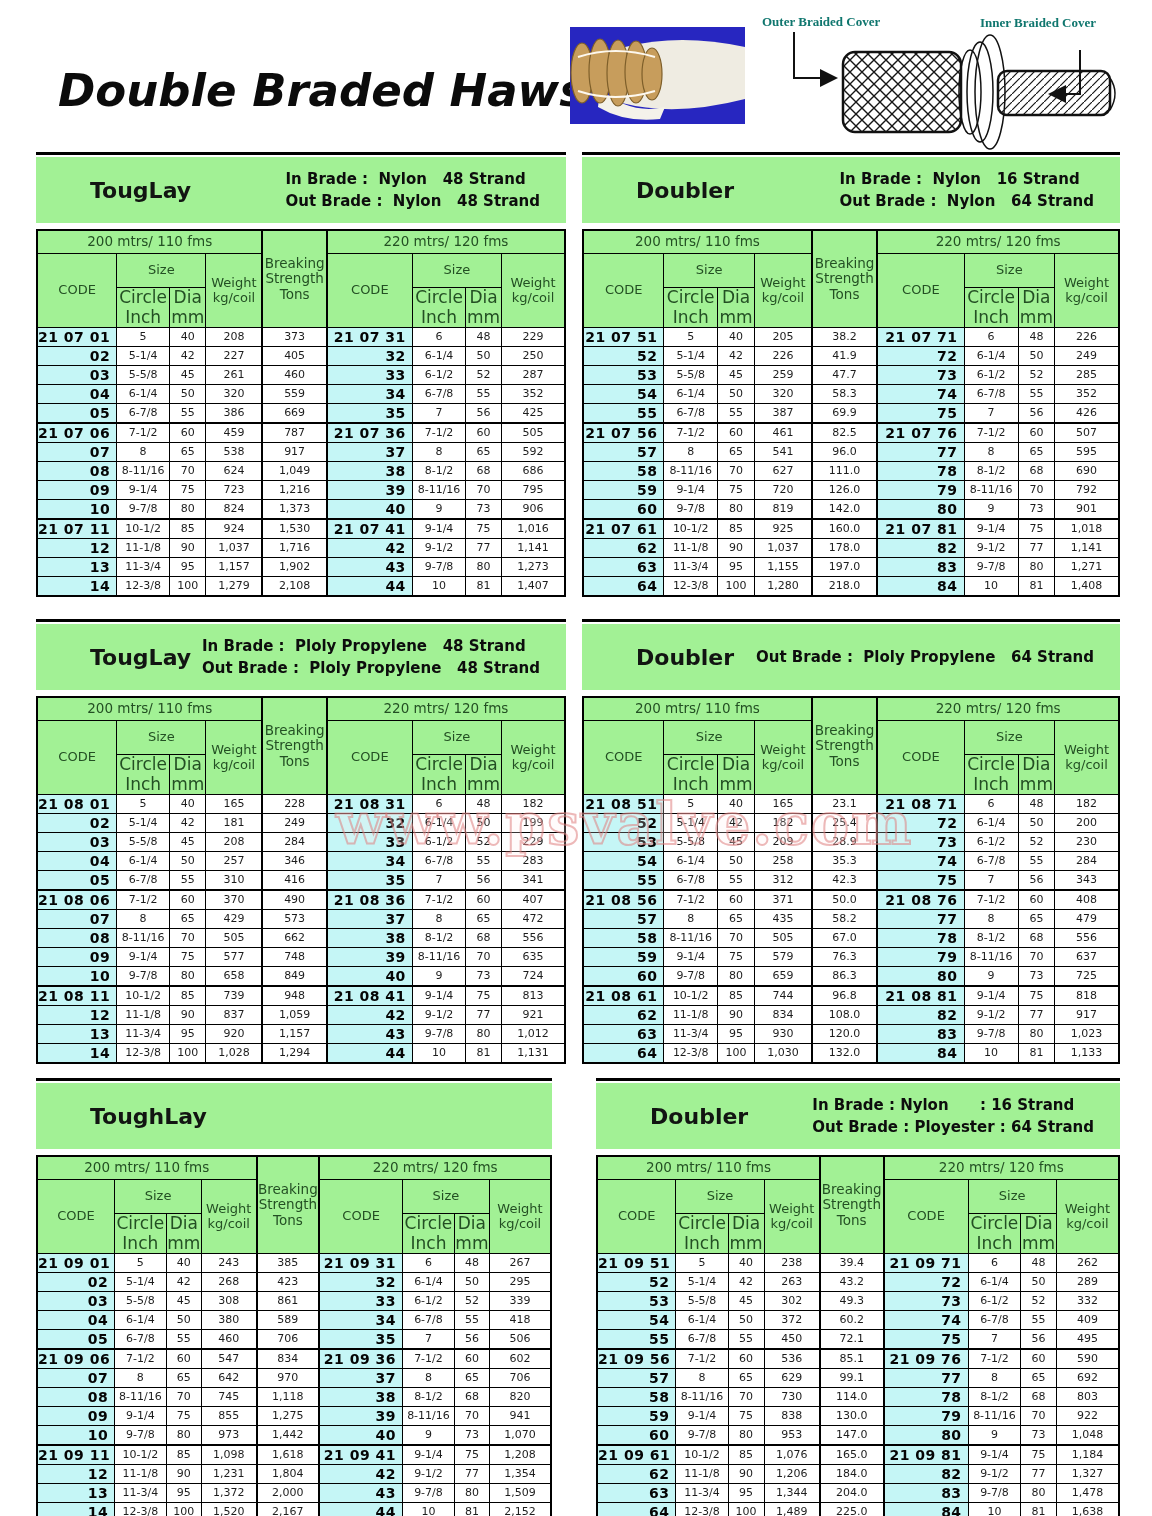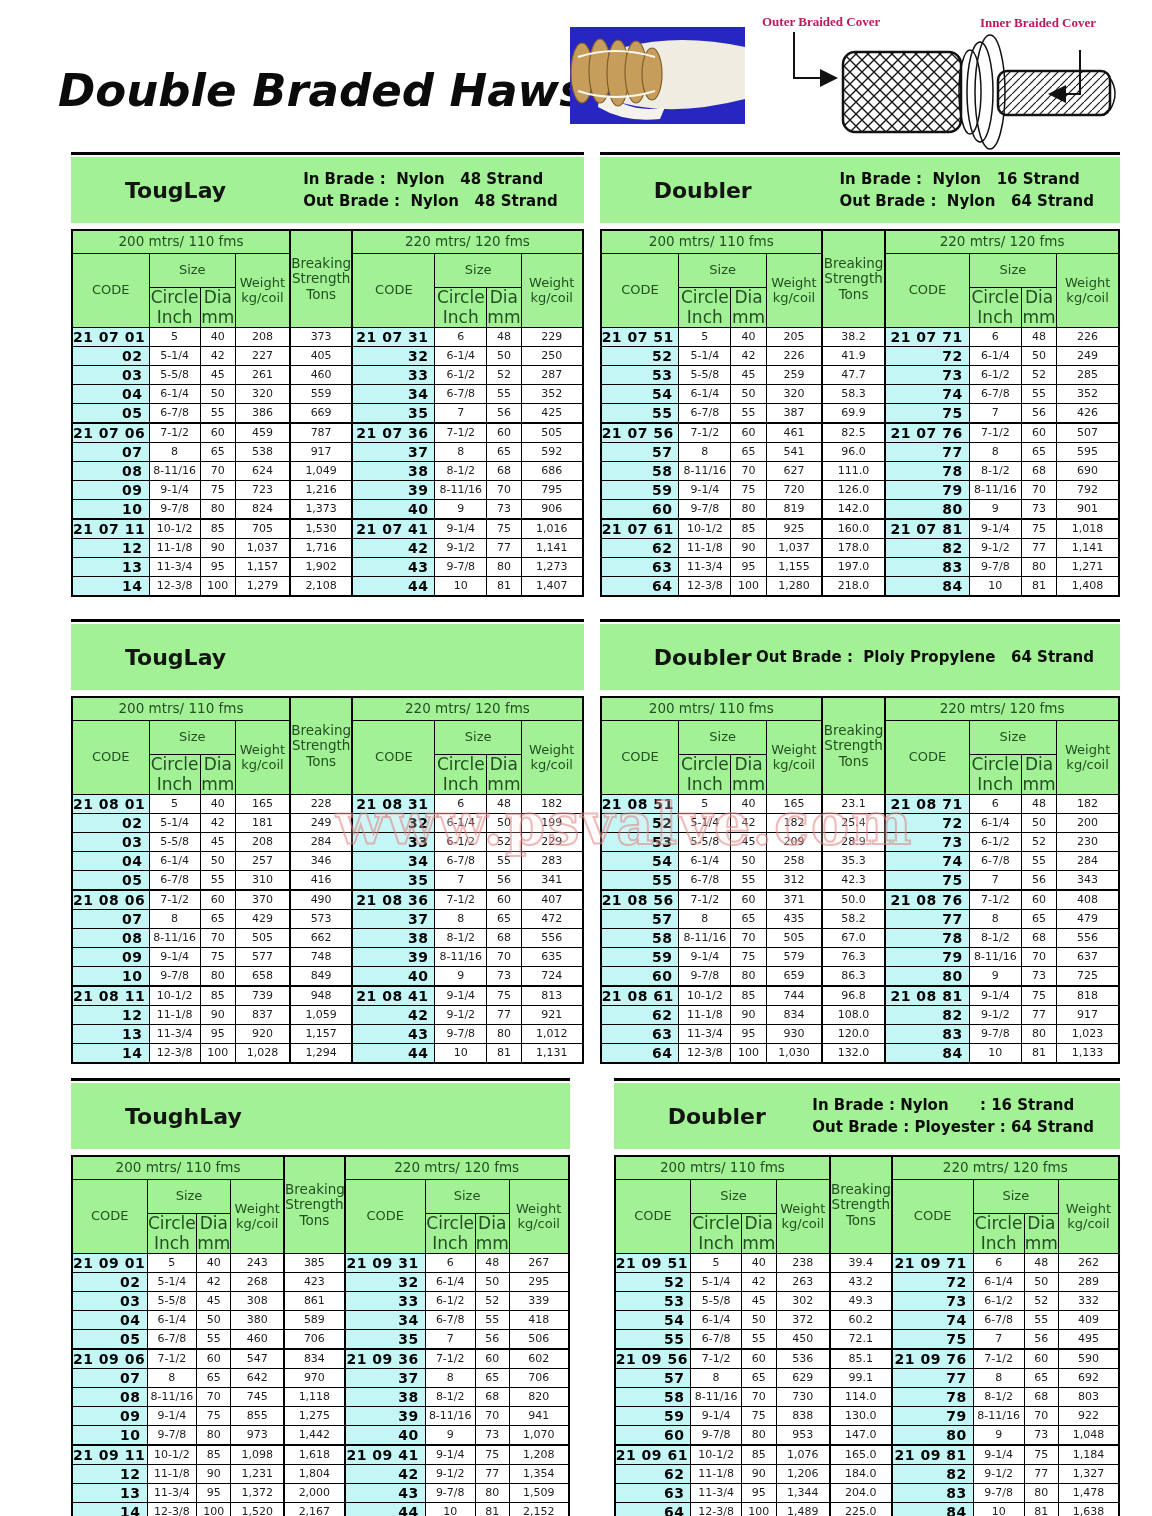--- a/index.html
+++ b/index.html
@@ -10,30 +10,30 @@
   
   .pagehead{position:relative;height:152px;}
   .page-title{
     position:absolute;left:58px;top:34px;font-size:45px;font-weight:bold;font-style:italic;
     letter-spacing:0px;color:#0b0b0b;white-space:nowrap;
   }
   .ropephoto{position:absolute;left:570px;top:27px;}
   .diagram{position:absolute;left:748px;top:6px;width:402px;height:146px;}
   .dlabel{
     position:absolute;font-family:"Liberation Serif",serif;font-weight:bold;font-size:13px;
-    white-space:nowrap;color:#be185d;
+    white-space:nowrap;color:#0f766e;
   }
   .dlabel.outer{left:14px;top:8px;}
   .dlabel.inner{left:232px;top:9px;}
   
   .band{display:flex;gap:16px;margin:0 32px 0 36px;}
   .band.b2{margin-top:22px;}
   .band.b3{margin-top:14px;gap:44px;}
   .tblock{border-top:3px solid #000;padding-top:2px;box-sizing:border-box;}
-  .tblock.lt{width:530px;margin-left:35px;}
+  .tblock.lt{width:530px;}
   .tblock.rt{width:538px;}
   .titlebox{
     background:var(--green,#a2f195);height:66px;display:flex;align-items:center;
     justify-content:space-between;margin-bottom:6px;padding-right:26px;box-sizing:border-box;
   }
   .tname{font-size:22px;font-weight:bold;padding-left:54px;color:#121512;flex:none;}
   .brade{font-size:15px;font-weight:bold;line-height:1.5;color:#0d0d0d;text-align:left;white-space:pre;}
   
   table{border-collapse:collapse;width:100%;table-layout:fixed;border:2px solid #000;}
   th,td{border:1px solid #000;text-align:center;padding:0;}
@@ -263,21 +263,21 @@
             <td class="bl br">1,373</td>
             <td class="code">40</td>
             <td>9</td>
             <td>73</td>
             <td>906</td>
           </tr>
           <tr class="gsep">
             <td class="code">21 07 11</td>
             <td>10-1/2</td>
             <td>85</td>
-            <td>705</td>
+            <td>924</td>
             <td class="bl br">1,530</td>
             <td class="code">21 07 41</td>
             <td>9-1/4</td>
             <td>75</td>
             <td>1,016</td>
           </tr>
           <tr>
             <td class="code">12</td>
             <td>11-1/8</td>
             <td>90</td>
@@ -508,20 +508,21 @@
           </tr>
         </tbody>
       </table>
     </div>
 </section>
 
 <section class="band b2">
   <div class="tblock lt">
       <div class="titlebox">
         <div class="tname">TougLay</div>
+        <div class="brade"><div>In Brade :  Ploly Propylene&nbsp;&nbsp; 48 Strand</div><div>Out Brade :  Ploly Propylene&nbsp;&nbsp; 48 Strand</div></div>
       </div>
       <table>
         <colgroup>
           <col style="width:15.1%">
           <col style="width:10%">
           <col style="width:6.9%">
           <col style="width:10.7%">
           <col style="width:12.2%">
           <col style="width:16.2%">
           <col style="width:10.1%">

